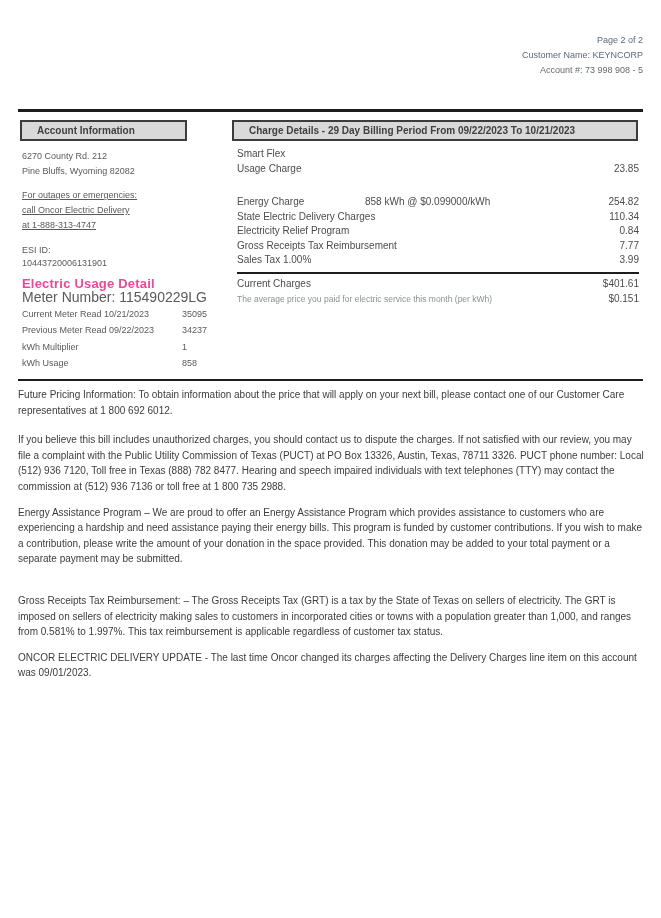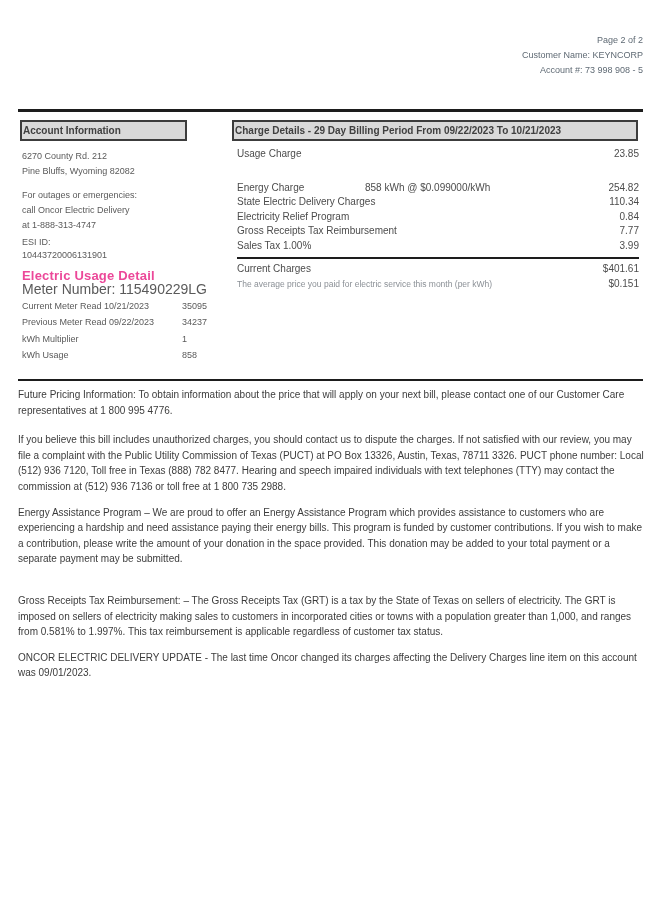--- a/index.html
+++ b/index.html
@@ -41,41 +41,41 @@
   }
 
   .section-box {
     position: absolute;
     top: 120px;
     height: 21px;
     background: #d9d9d9;
     border: 2px solid #3c3c3c;
     display: flex;
     align-items: center;
-    padding-left: 1px;
+    padding-left: 15px;
     font-size: 10px;
     font-weight: 600;
     color: #404040;
     box-sizing: border-box;
   }
   .box-account { left: 20px;  width: 167px; }
   .box-charges { left: 232px; width: 406px; }
 
   
   .left-col {
     position: absolute;
     left: 22px;
     top: 149px;
     width: 205px;
     font-size: 9px;
     line-height: 15px;
     color: #5a5a5a;
   }
   .addr-block { margin-bottom: 9px; }
-  .outage-block { margin-bottom: 3px; }
+  .outage-block { margin-bottom: 11px; text-decoration: underline; }
   .esi-block { line-height: 13px; margin-bottom: 6px; }
 
   .eud-title {
     font-size: 13px;
     font-weight: 600;
     color: #ec4899;
     line-height: 15px;
     letter-spacing: .2px;
   }
   .meter-line { font-size: 14px; line-height: 12px; margin-bottom: 3px; }
@@ -186,20 +186,21 @@
       <span>kWh Multiplier</span>
       <span class="uval">1</span>
     </div>
     <div class="urow">
       <span>kWh Usage</span>
       <span class="uval">858</span>
     </div>
   </div>
 
   <div class="right-col">
+    <div class="plan-row">Smart Flex</div>
     <div class="crow">
       <span>Usage Charge</span>
       <span class="cval">23.85</span>
     </div>
     <div class="gap"></div>
 
     <div class="crow">
       <span>Energy Charge</span>
       <span class="cdet">858 kWh @ $0.099000/kWh</span>
       <span class="cval">254.82</span>
@@ -229,21 +230,21 @@
     </div>
     <div class="avg-row">
       <span>The average  price you paid for electric service this month (per kWh)</span>
       <span class="cval">$0.151</span>
     </div>
   </div>
 
   <div class="rule-mid"></div>
 
   <div class="body-text">
-    <p class="p0">Future Pricing Information: To obtain information about the price that will apply on your next bill, please contact one of our Customer Care representatives at 1 800 995 4776.</p>
+    <p class="p0">Future Pricing Information: To obtain information about the price that will apply on your next bill, please contact one of our Customer Care representatives at 1 800 692 6012.</p>
     <p class="p1">If you believe this bill includes unauthorized charges, you should contact us to dispute the charges. If not satisfied with our review, you may file a complaint with the Public Utility Commission of Texas (PUCT) at PO Box 13326, Austin, Texas, 78711 3326. PUCT phone number: Local (512) 936 7120, Toll free in Texas (888) 782 8477. Hearing and speech impaired individuals with text telephones (TTY) may contact the commission at (512) 936 7136 or toll free at 1 800 735 2988.</p>
     <p class="p2">Energy Assistance Program – We are proud to offer an Energy Assistance Program which provides assistance to customers who are experiencing a hardship and need assistance paying their energy bills. This program is funded by customer contributions. If you wish to make a contribution, please write the amount of your donation in the space provided. This donation may be added to your total payment or a separate payment may be submitted.</p>
     <p class="p3">Gross Receipts Tax Reimbursement: – The Gross Receipts Tax (GRT) is a tax by the State of Texas on sellers of electricity. The GRT is imposed on sellers of electricity making sales to customers in incorporated cities or towns with a population greater than 1,000, and ranges from 0.581% to 1.997%. This tax reimbursement is applicable regardless of customer tax status.</p>
     <p>ONCOR ELECTRIC DELIVERY UPDATE - The last time Oncor changed its charges affecting the Delivery Charges line item on this account was 09/01/2023.</p>
   </div>
 
   <div class="logo-wrap">
     <div class="logo">
       <span class="thin">MA</span><span class="bold">RFISA.ORG</span>
     </div>

